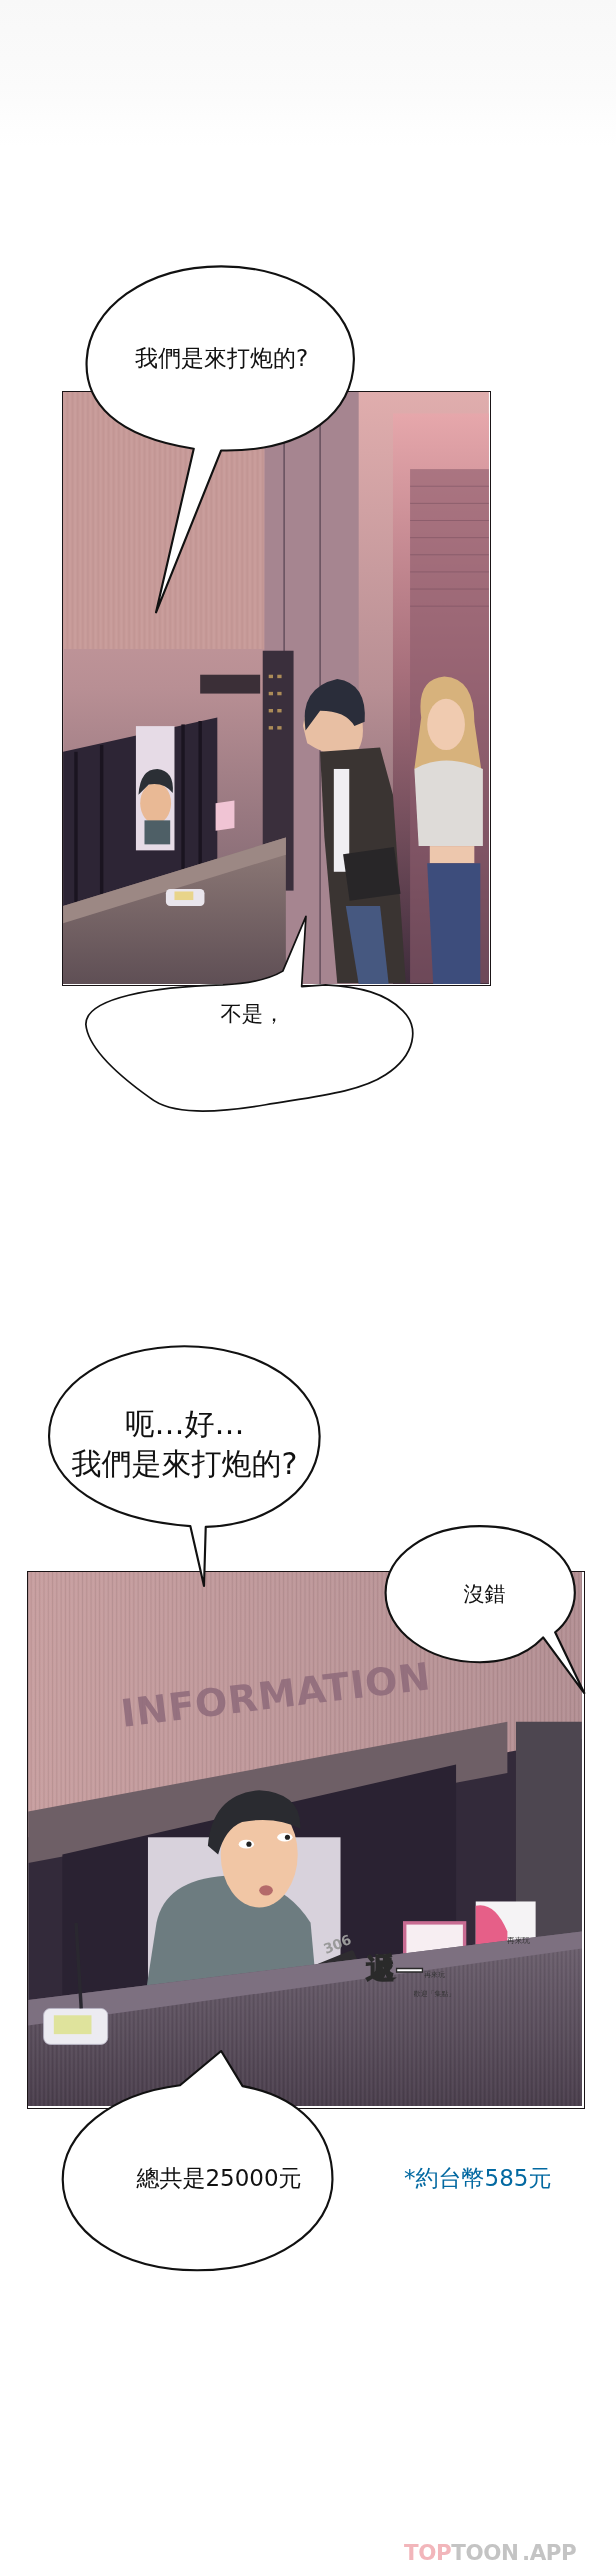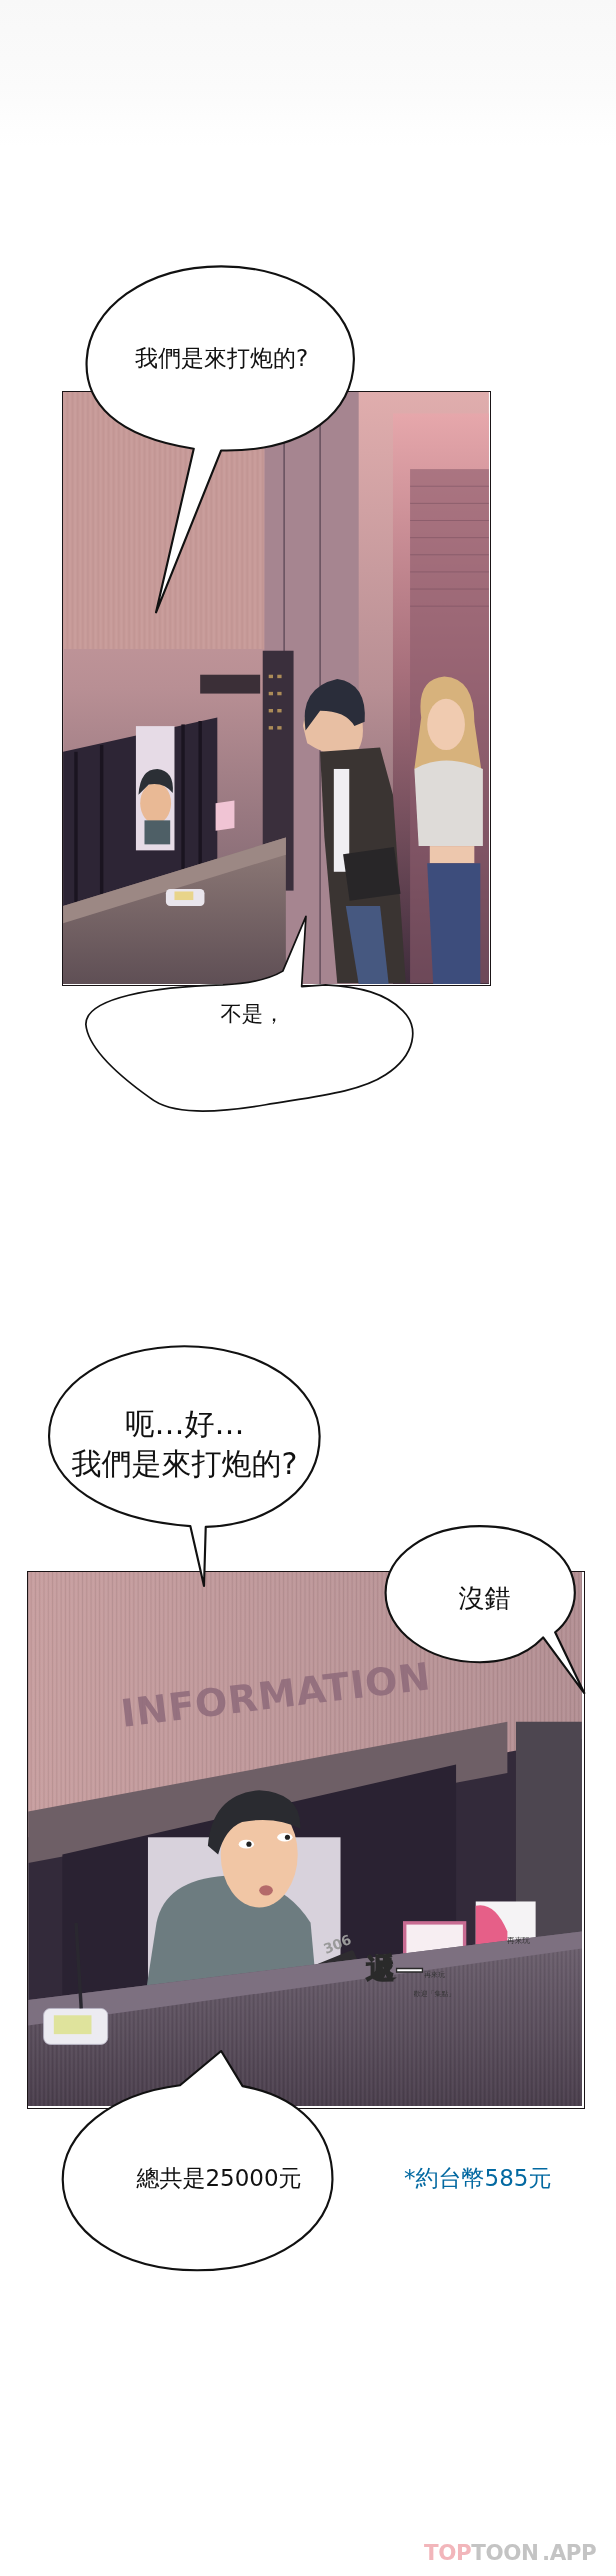--- a/index.html
+++ b/index.html
@@ -7,21 +7,21 @@
          font-family: "DejaVu Sans", "Liberation Sans", sans-serif; }
   .top-fade { position: absolute; left: 0; top: 0; width: 617px; height: 146px;
               background: linear-gradient(#f8f8f8, #fbfbfb 60%, #ffffff); }
   .panel { position: absolute; box-sizing: border-box; border: 1.7px solid #1a1416; overflow: hidden; }
   .layer { position: absolute; }
   .bubble-svg { position: absolute; left: 0; top: 0; pointer-events: none; }
   .btxt { position: absolute; color: #111; text-align: center; line-height: 1.32; white-space: nowrap;
           font-family: "DejaVu Sans", sans-serif; }
   .note { position: absolute; color: #0369a1; font-size: 23px; white-space: nowrap;
           font-family: "DejaVu Sans", sans-serif; }
-  .watermark { position: absolute; left: 424px; top: 2540px; font-size: 21.4px; font-weight: bold;
+  .watermark { position: absolute; left: 404px; top: 2540px; font-size: 21.4px; font-weight: bold;
                letter-spacing: -0.4px; font-family: "DejaVu Sans", sans-serif; }
   .sfx { position: absolute; font-size: 29px; color: #fff; font-weight: bold;
          -webkit-text-stroke: 1.3px #2a2a2a; font-family: "DejaVu Serif", serif; }
   .sign-text { position: absolute; font-size: 6.9px; color: #333; text-align: center;
                font-family: "DejaVu Sans", sans-serif; }
   .info-sign { position: absolute; font-family: "DejaVu Sans", sans-serif; font-weight: bold; }
 </style>
 </head>
 <body>
 
@@ -211,21 +211,21 @@
 
 <div class="btxt" style="left:124px; top:1000px; width:257px; font-size:21.4px;">
   <div>不是，</div>
 </div>
 
 <div class="btxt" style="left:49px; top:1404px; width:271px; font-size:30px;">
   <div>呃…好…</div>
   <div>我們是來打炮的?</div>
 </div>
 
-<div class="btxt" style="left:403px; top:1581px; width:163px; font-size:26px;">
+<div class="btxt" style="left:403px; top:1581px; width:163px; font-size:21px;">
   <div>沒錯</div>
 </div>
 
 <div class="btxt" style="left:63px; top:2163px; width:312px; font-size:23px;">
   <div>總共是25000元</div>
 </div>
 
 <div class="note" style="left:404px; top:2163px;">*約台幣585元</div>
 
 <div class="watermark">

